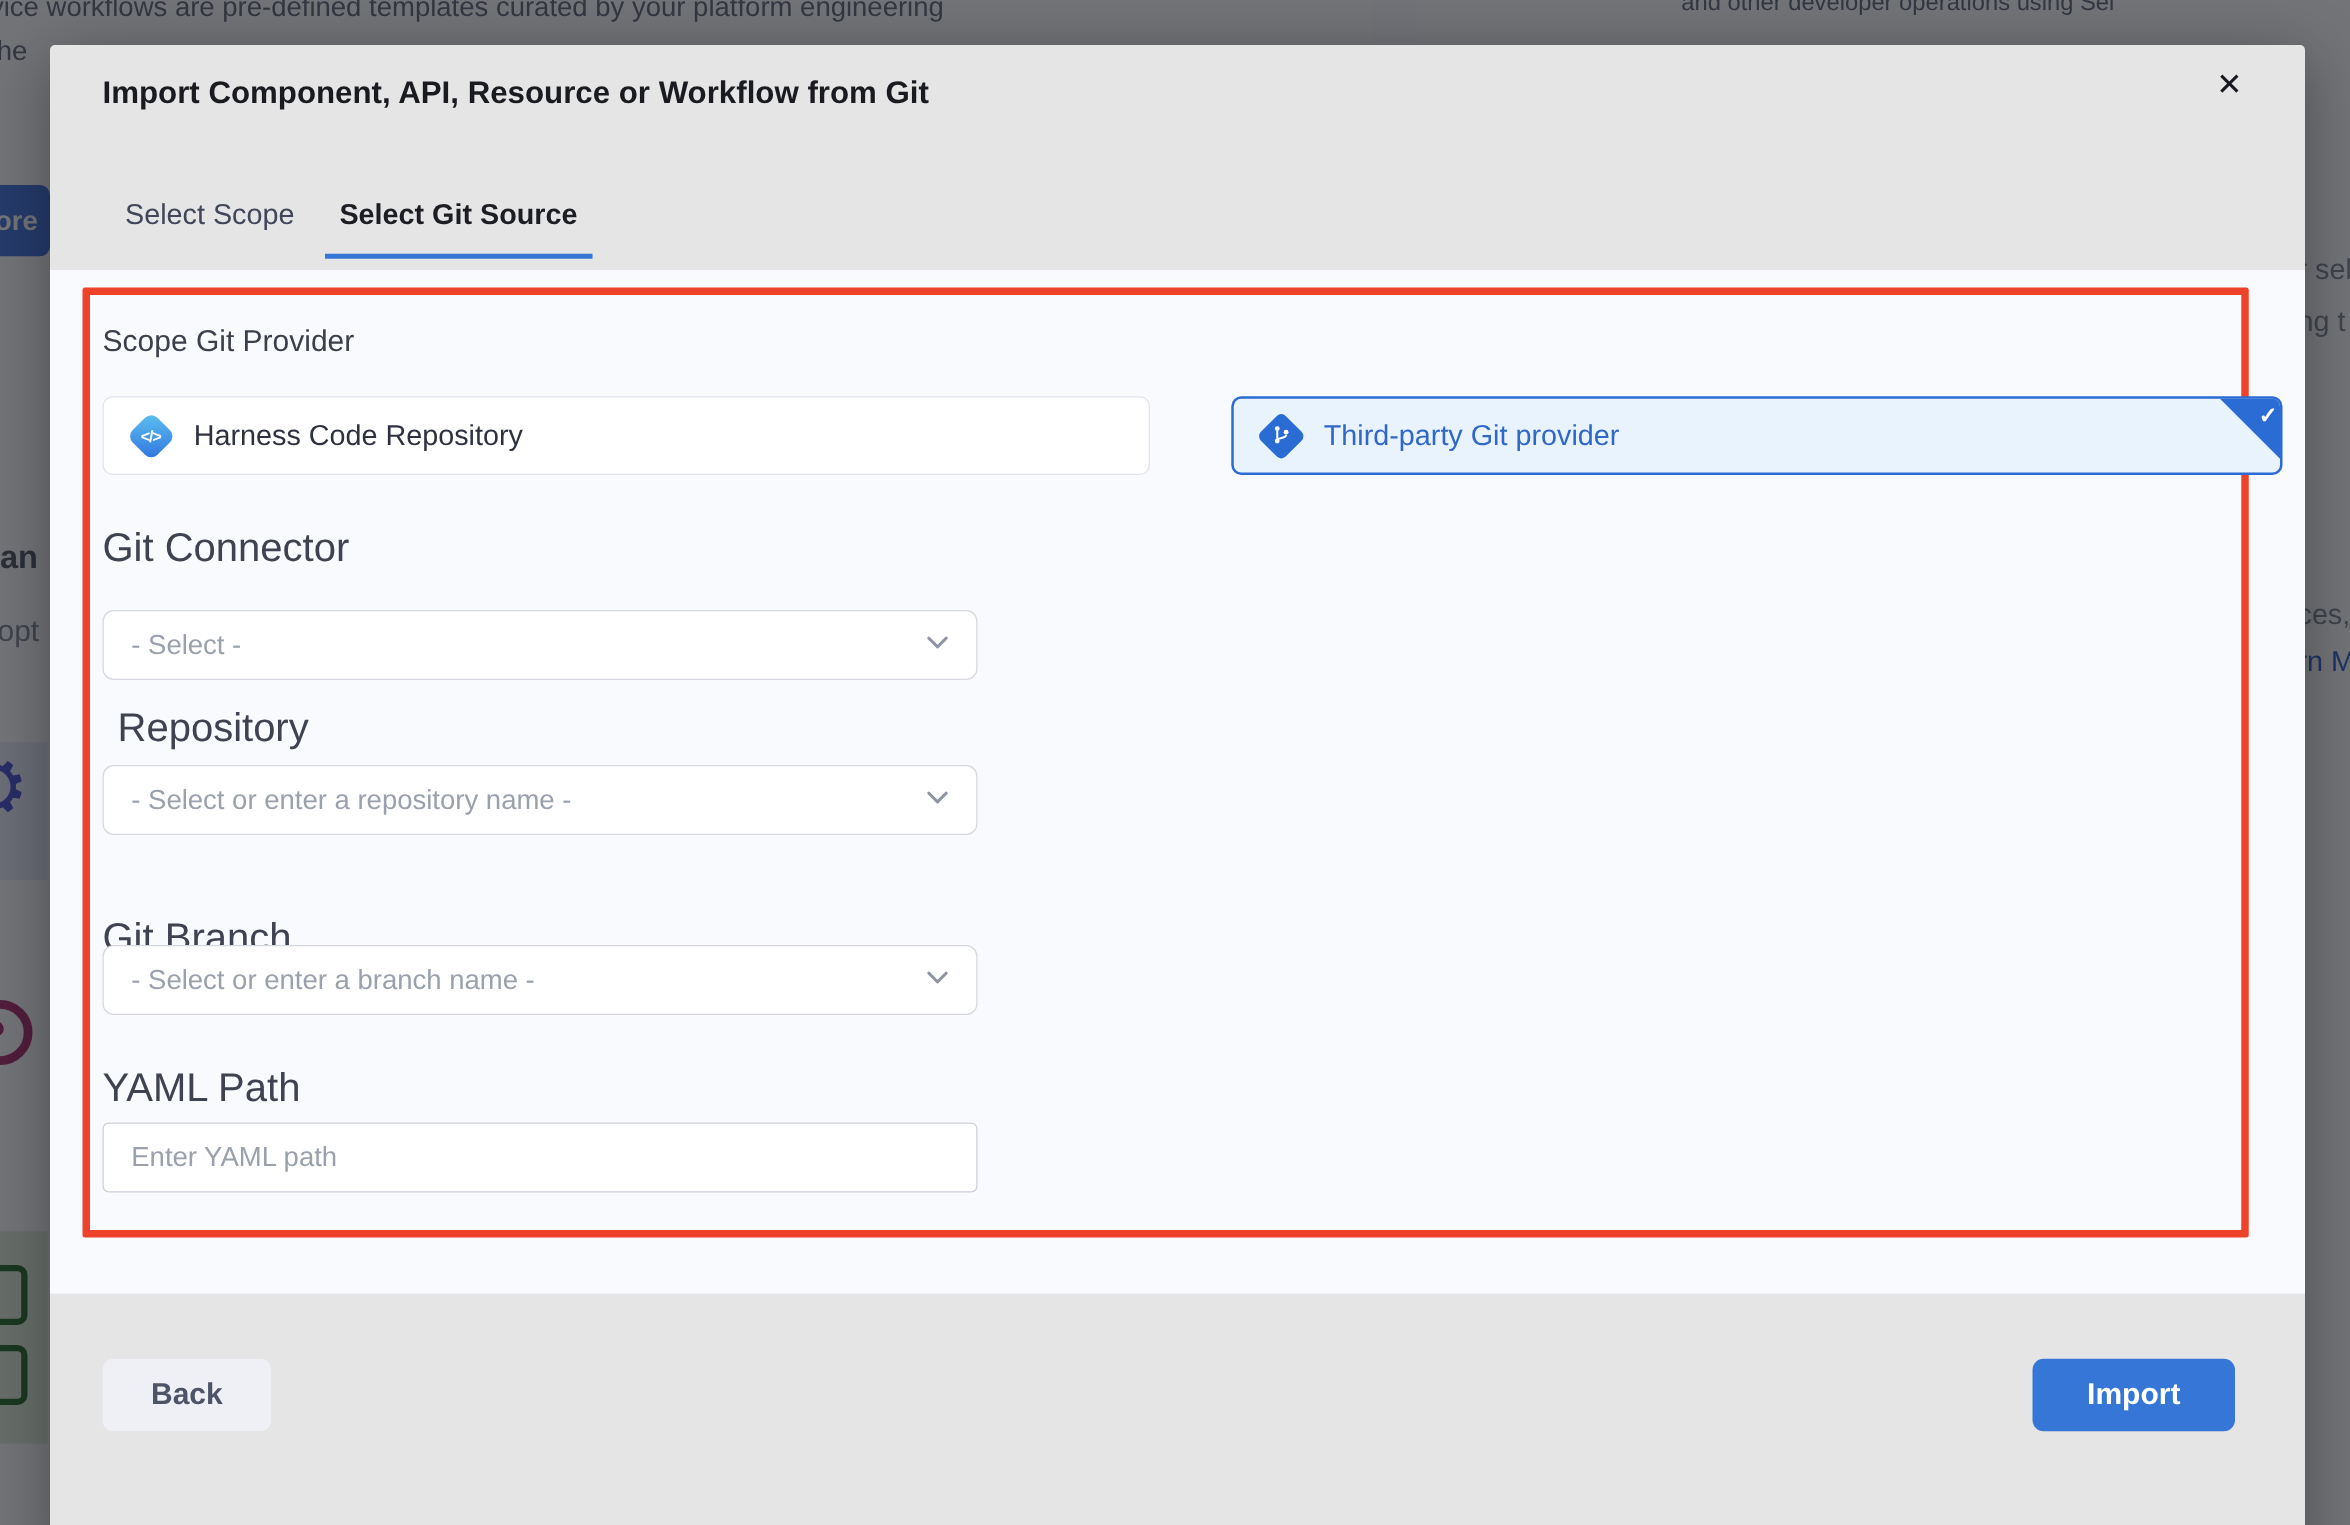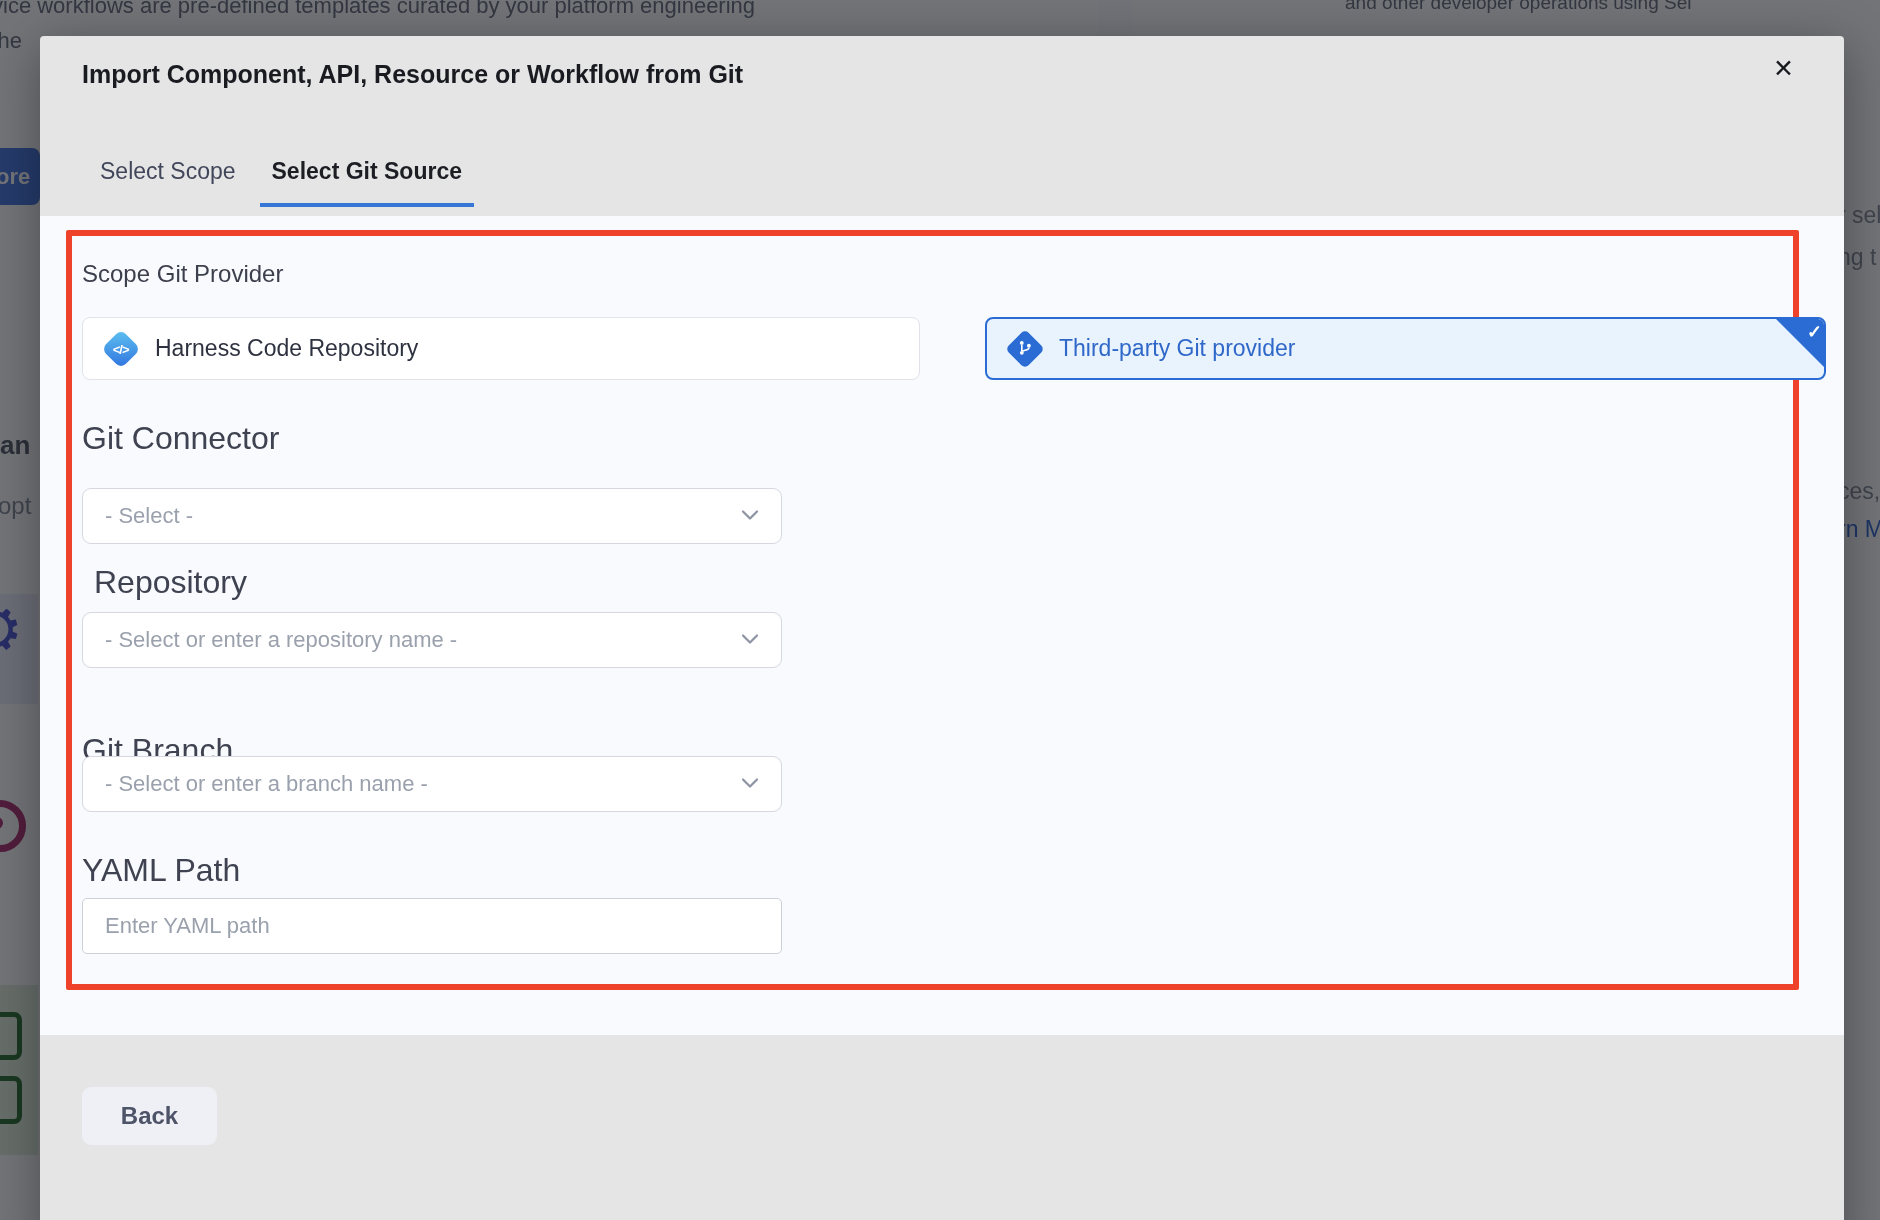--- a/index.html
+++ b/index.html
@@ -189,15 +189,16 @@
             <path d="M2 2.5 L9 9.5 L16 2.5" stroke="#8f95a3" stroke-width="2.3" fill="none" stroke-linecap="round" stroke-linejoin="round"></path>
           </svg>
       </span>
     </div>
 
     <div class="field-label lbl-4">YAML Path</div>
     <input class="text-input" type="text" placeholder="Enter YAML path" style="">
 
     <div class="footer-divider"></div>
     <button class="btn btn-back">Back</button>
+    <button class="btn btn-import">Import</button>
   </div>
 
 </div>
 
 </body></html>

